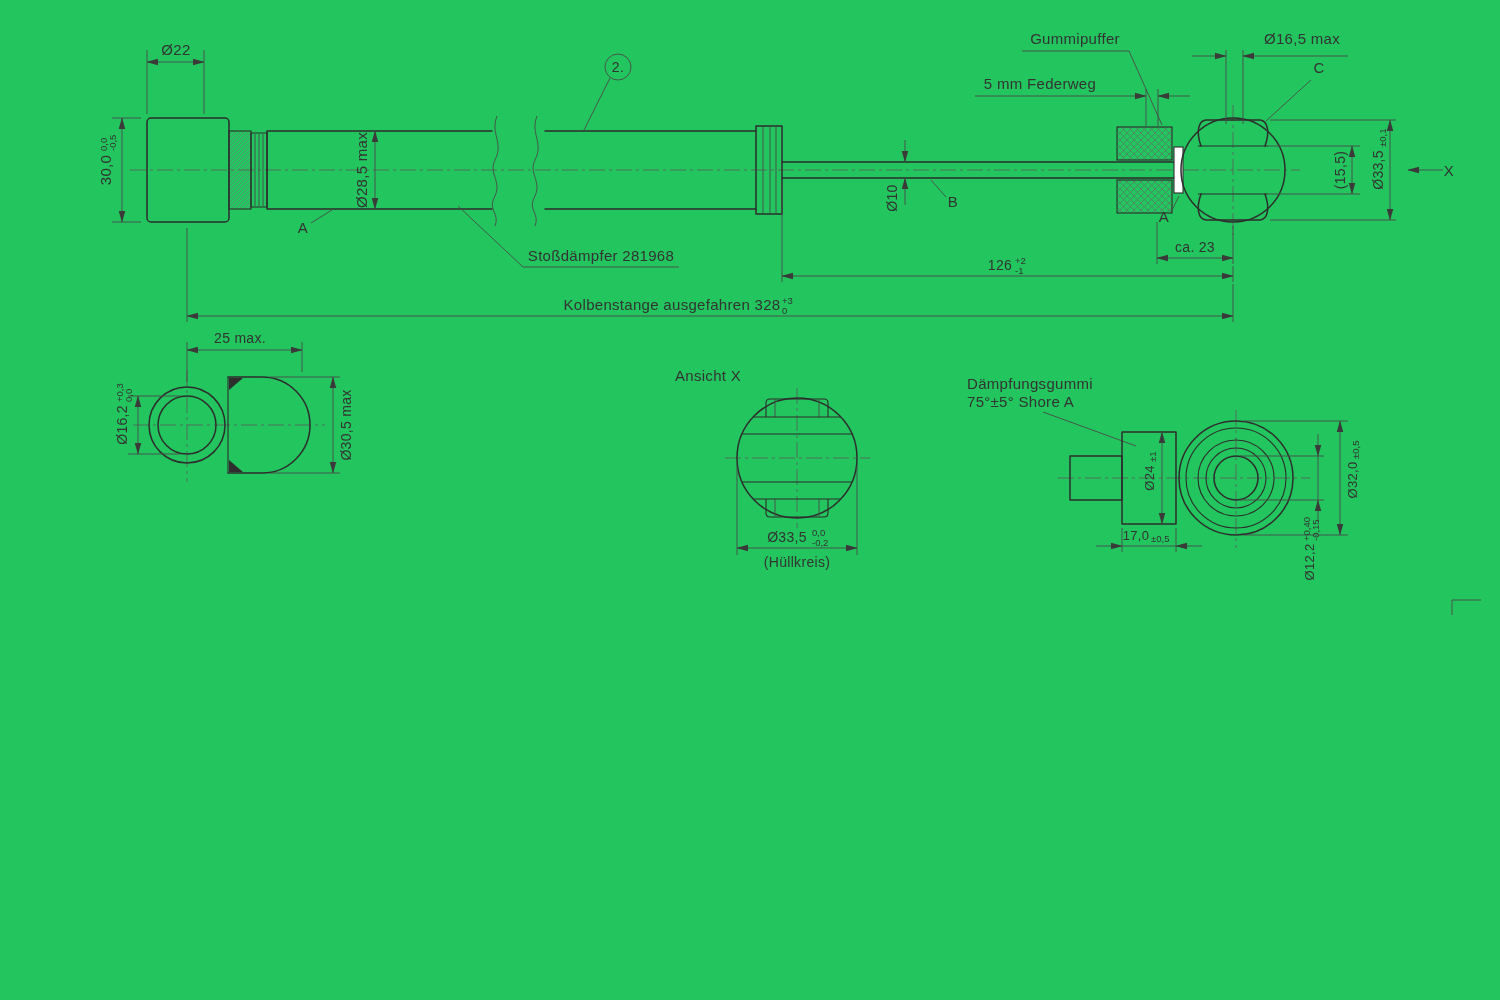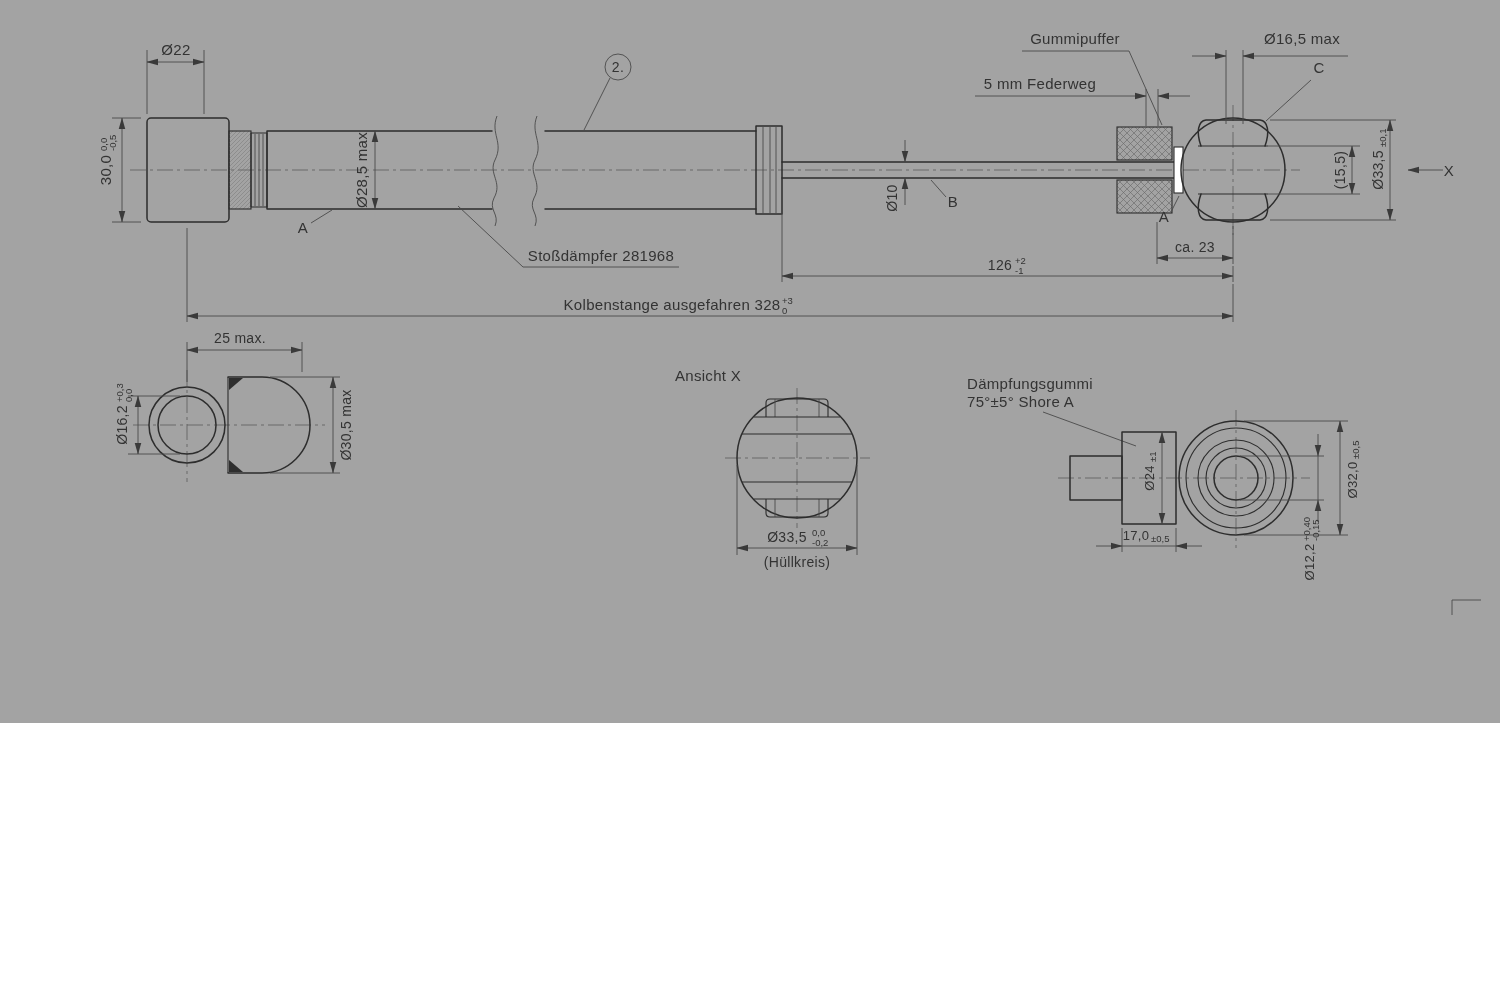--- a/index.html
+++ b/index.html
@@ -1,16 +1,16 @@
 <!DOCTYPE html>
 <html><head>
 <meta charset="utf-8">
 <style>
   html,body { margin:0; padding:0; background:#ffffff; }
-  .stage { position:relative; width:1500px; height:723px; background:#a3a3a3; overflow:hidden; }
+  .stage { position:relative; width:1500px; height:1000px; background:#22c55e; overflow:hidden; }
   svg { display:block; }
   text { font-family:"Liberation Sans", sans-serif; fill:#333333; letter-spacing:0.3px; }
   .t15 { font-size:15px; }
   .t14 { font-size:14px; }
   .t13 { font-size:13px; }
   .t9  { font-size:9.5px; letter-spacing:0; }
   .ol   { fill:none; stroke:#2d2d2d; stroke-width:1.5; stroke-linejoin:round; stroke-linecap:round; }
   .ol2  { fill:none; stroke:#2d2d2d; stroke-width:1.1; stroke-linejoin:round; }
   .thin { fill:none; stroke:#4a4a4a; stroke-width:0.9; }
   .cl   { fill:none; stroke:#5a5a5a; stroke-width:0.8; stroke-dasharray:16 4 3 4; }

